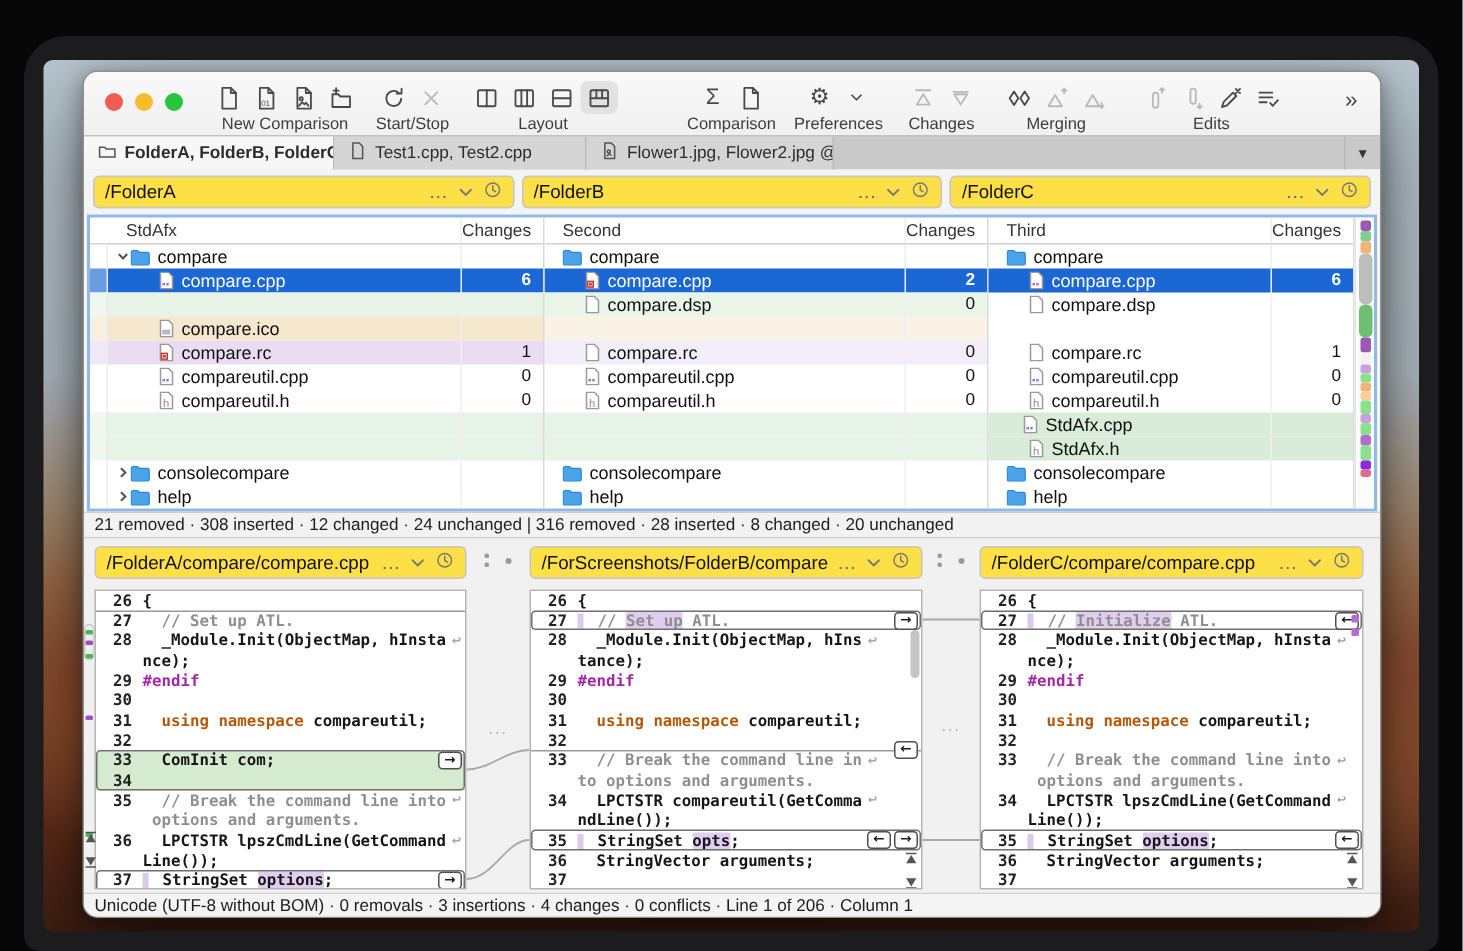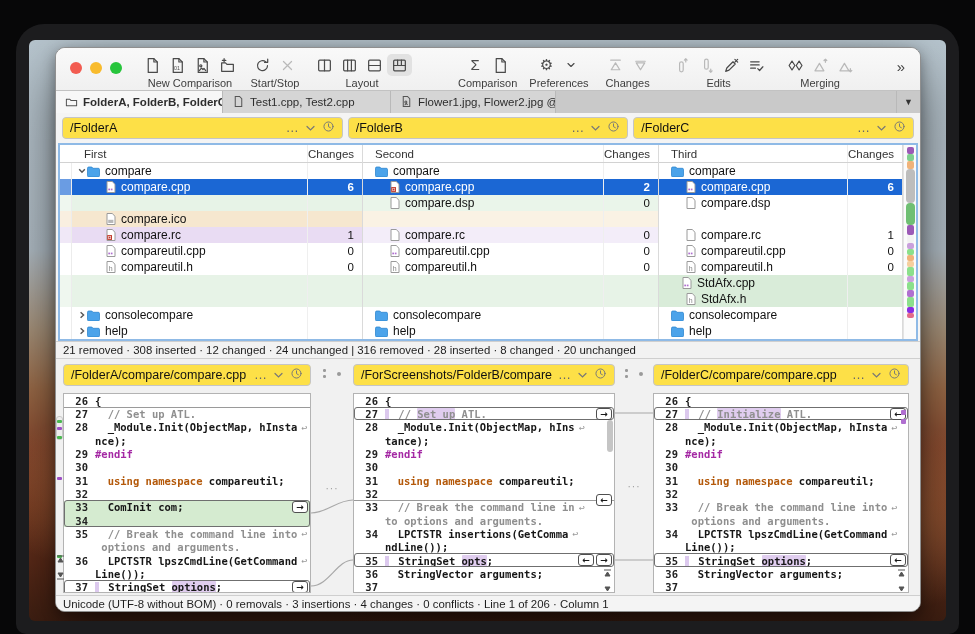--- a/index.html
+++ b/index.html
@@ -224,20 +224,42 @@
                 </span>
                 <span class="tbtn dis">
                   <svg class="ic" viewBox="0 0 16 16">
                     <path d="M3.5 4h9"></path>
                     <path d="M4 5.5h8L8 12z"></path>
                   </svg>
                 </span>
               </div>
               <div class="tlabel">Changes</div>
             </div>
+            <div class="tgroup" style="margin-left: 14px;">
+              <div class="ticons">
+                <span class="tbtn">
+                  <svg class="ic" viewBox="0 0 16 16">
+                    <path d="M4.7 3.8L7.4 8l-2.7 4.2L2 8zM11.4 3.8L14.1 8l-2.7 4.2L8.7 8z"></path>
+                  </svg>
+                </span>
+                <span class="tbtn dis">
+                  <svg class="ic" viewBox="0 0 16 16">
+                    <path d="M7 6l4.2 7H2.8z"></path>
+                    <path d="M12.6 5V2.1M11.3 3.3l1.3-1.3 1.3 1.3"></path>
+                  </svg>
+                </span>
+                <span class="tbtn dis">
+                  <svg class="ic" viewBox="0 0 16 16">
+                    <path d="M7 6l4.2 7H2.8z"></path>
+                    <path d="M12.6 11v2.9M11.3 12.7l1.3 1.3 1.3-1.3"></path>
+                  </svg>
+                </span>
+              </div>
+              <div class="tlabel">Merging</div>
+            </div>
             <div class="tgroup" style="margin-left: 16px;">
               <div class="ticons">
                 <span class="tbtn dis">
                   <svg class="ic" viewBox="0 0 16 16">
                     <rect x="6.2" y="4.5" width="3.4" height="9.5" rx="1.7"></rect>
                     <path d="M12 4.6V1.6M10.7 2.9L12 1.6l1.3 1.3"></path>
                   </svg>
                 </span>
                 <span class="tbtn dis">
                   <svg class="ic" viewBox="0 0 16 16">
@@ -252,42 +274,20 @@
                   </svg>
                 </span>
                 <span class="tbtn">
                   <svg class="ic" viewBox="0 0 16 16">
                     <path d="M2.5 4.5h8M2.5 7.5h8M2.5 10.5h4.5"></path>
                     <path d="M9.2 11l1.7 1.7 3.1-3.5"></path>
                   </svg>
                 </span>
               </div>
               <div class="tlabel">Edits</div>
-            </div>
-            <div class="tgroup" style="margin-left: 14px;">
-              <div class="ticons">
-                <span class="tbtn">
-                  <svg class="ic" viewBox="0 0 16 16">
-                    <path d="M4.7 3.8L7.4 8l-2.7 4.2L2 8zM11.4 3.8L14.1 8l-2.7 4.2L8.7 8z"></path>
-                  </svg>
-                </span>
-                <span class="tbtn dis">
-                  <svg class="ic" viewBox="0 0 16 16">
-                    <path d="M7 6l4.2 7H2.8z"></path>
-                    <path d="M12.6 5V2.1M11.3 3.3l1.3-1.3 1.3 1.3"></path>
-                  </svg>
-                </span>
-                <span class="tbtn dis">
-                  <svg class="ic" viewBox="0 0 16 16">
-                    <path d="M7 6l4.2 7H2.8z"></path>
-                    <path d="M12.6 11v2.9M11.3 12.7l1.3 1.3 1.3-1.3"></path>
-                  </svg>
-                </span>
-              </div>
-              <div class="tlabel">Merging</div>
             </div>
           </div>
         <div class="overflow">»</div>
       </div>
 
       <div class="tabbar" id="tabbar">
           <div class="tab active" style="width: 167px;">
             <span><svg viewBox="0 0 14 14" class="" style="width: 13px; height: 13px; fill: none; stroke: rgb(85, 85, 85); stroke-width: 1.1;">
                 <path d="M1.5 11.5v-7h3.6l1.3 1.3h6.1v5.7z"></path>
               </svg></span>
@@ -354,21 +354,21 @@
                   <circle cx="8" cy="8" r="5.6"></circle>
                   <path d="M8 4.8v3.4l2.3 1.3"></path>
                 </svg></span>
             </span>
           </div>
         </div>
 
       <div class="tree" id="tree">
           <div class="tcol tc1" style="position: relative;">
             <div class="thead">
-              <span class="hname">First</span>
+              <span class="hname">StdAfx</span>
               <span class="hchg">Changes</span>
             </div>
             <div class="trow">
               <span class="tname" style="padding-left: 17px;">
                 <span class="chev">
                   <svg width="8" height="8" viewBox="0 0 8 8">
                     <path d="M1.2 2.3l2.8 3 2.8-3" fill="none" stroke="#555" stroke-width="1.4"></path>
                   </svg>
                 </span>
                 <span style="display: flex; flex: 0 0 auto;">
@@ -830,21 +830,21 @@
               <div class="cl"><span class="ln">26</span><span class="code">{</span></div>
               <div class="cl"><span class="ln">27</span><span class="lead"></span><span class="code"> </span><span class="com">// </span><span class="com hlw">Set up</span><span class="com"> ATL.</span></div>
               <div class="cl"><span class="ln">28</span><span class="code">  </span><span class="code">_Module.Init(ObjectMap, hIns</span><span class="wm">↩</span></div>
               <div class="cl"><span class="ln"></span><span class="code">tance);</span></div>
               <div class="cl"><span class="ln">29</span><span class="pp">#endif</span></div>
               <div class="cl"><span class="ln">30</span></div>
               <div class="cl"><span class="ln">31</span><span class="code">  </span><span class="kw">using namespace</span><span class="code"> compareutil;</span></div>
               <div class="cl"><span class="ln">32</span></div>
               <div class="cl"><span class="ln">33</span><span class="code">  </span><span class="com">// Break the command line in</span><span class="wm">↩</span></div>
               <div class="cl"><span class="ln"></span><span class="com">to options and arguments.</span></div>
-              <div class="cl"><span class="ln">34</span><span class="code">  </span><span class="code">LPCTSTR insertions(GetComma</span><span class="wm">↩</span></div>
+              <div class="cl"><span class="ln">34</span><span class="code">  </span><span class="code">LPCTSTR compareutil(GetComma</span><span class="wm">↩</span></div>
               <div class="cl"><span class="ln"></span><span class="code">ndLine());</span></div>
               <div class="cl"><span class="ln">35</span><span class="lead"></span><span class="code"> StringSet </span><span class="code hlw">opts</span><span class="code">;</span></div>
               <div class="cl"><span class="ln">36</span><span class="code">  </span><span class="code">StringVector arguments;</span></div>
               <div class="cl"><span class="ln">37</span></div>
               <div class="blk" style="top: 12.83px; height: 13.33px;"></div>
               <div class="mbtn" style="top: 13.83px; right: 2px;">→</div>
               <div class="hline" style="top: 106.14px;"></div>
               <div class="mbtn" style="top: 100.14px; right: 2px;">←</div>
               <div class="blk" style="top: 159.46px; height: 13.33px;"></div>
               <div class="mbtn" style="top: 160.46px; right: 2px;">→</div>

